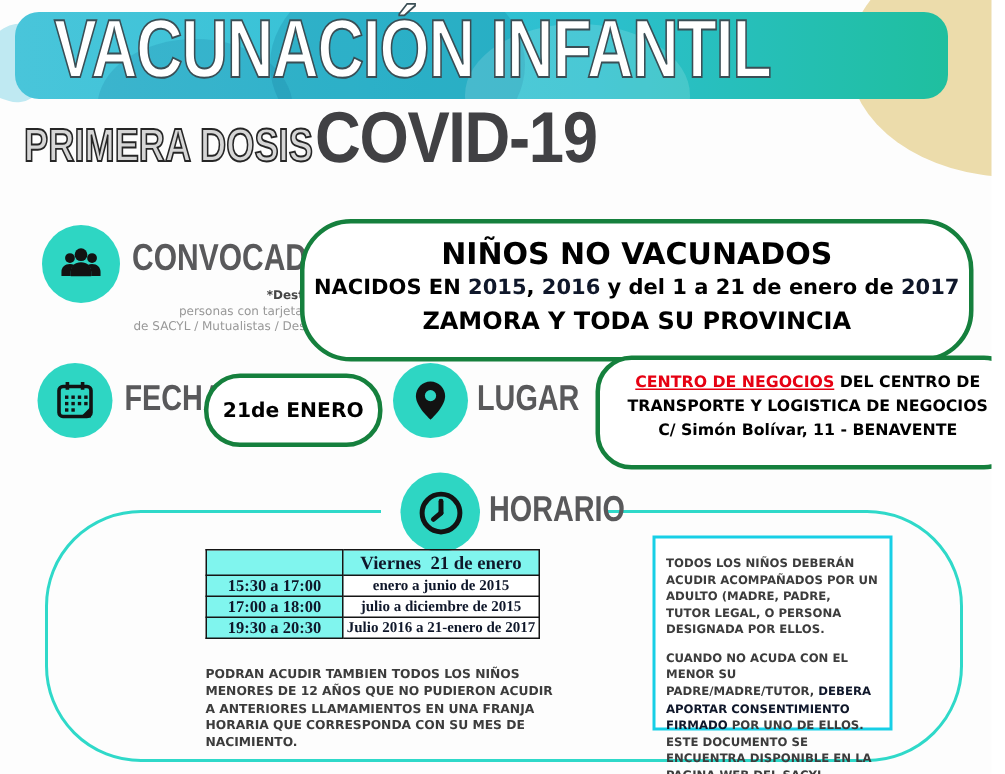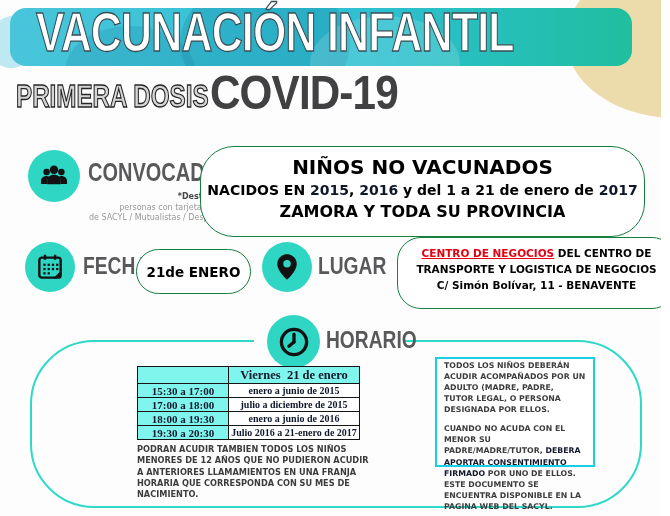--- a/index.html
+++ b/index.html
@@ -35,21 +35,21 @@
   .icircle{position:absolute;border-radius:50%;background:#2ed6c3;
     display:flex;align-items:center;justify-content:center;z-index:5;}
   .glabel{position:absolute;font-family:"Liberation Sans",sans-serif;font-weight:700;
     font-size:24px;color:#59595b;white-space:nowrap;transform:scaleX(.8);
     transform-origin:left top;z-index:5;}
   
   .note{position:absolute;left:89px;top:192px;font-size:8px;line-height:1.32;z-index:5;text-align:right;}
   .note .nt{font-weight:700;color:#454545;}
   .note .nl{color:#989898;}
   
-  .tealbox{position:absolute;background:#fff;border:1px solid #15803d;z-index:5;
+  .tealbox{position:absolute;background:#fff;border:3px solid #15803d;z-index:5;
     text-align:center;color:#000;}
   .box-ninos{left:200px;top:146px;width:443px;height:81px;border-radius:34px;padding-top:8px;}
   .box-ninos .l1{font-size:20px;font-weight:700;line-height:25px;}
   .box-ninos .l2{font-size:14px;font-weight:700;line-height:21px;}
   .box-ninos .l3{font-size:16px;font-weight:700;line-height:22px;}
   .red{color:#0f172a;}
   .box-pill{left:136px;top:249px;width:113px;height:43px;border-radius:24px;
     display:flex;flex-direction:row;align-items:center;justify-content:center;}
   .box-pill .day{font-size:13.5px;font-weight:700;line-height:16px;}
   .box-pill .month{font-size:13.5px;font-weight:700;line-height:16px;}
@@ -65,21 +65,21 @@
     font-family:"Liberation Serif",serif;color:#0f172a;}
   .sched td{border:1px solid #151515;text-align:center;vertical-align:middle;padding:0 2px;}
   .sched .c-time{width:86px;background:#80f5ee;font-weight:700;font-size:11px;height:13px;}
   .sched .c-group{width:126px;background:#ffffff;font-weight:700;font-size:10px;}
   .sched tr.hdr td{background:#80f5ee;height:16px;}
   .sched tr.hdr .c-group{font-size:12.5px;font-weight:700;white-space:pre;}
   .sched-note{position:absolute;left:137px;top:444px;width:240px;z-index:5;
     font-size:8.2px;font-weight:700;color:#3c3c3c;line-height:1.38;}
   
   .infobox{position:absolute;left:435px;top:357px;width:142px;height:104px;z-index:5;
-    border:2px solid #17cfe6;background:#fff;padding:1px 7px;
+    border:2px solid #17cfe6;background:#fff;padding:11px 7px;
     font-size:7.8px;font-weight:700;color:#3c3c3c;line-height:1.42;}
   .infobox p{margin:0;}
   .infobox p + p{margin-top:8px;}
   svg{display:block;}
 </style>
 </head>
 <body>
 
 <div id="poster">
 
@@ -184,24 +184,20 @@
       </tr>
       <tr>
         <td class="c-time">15:30 a 17:00</td>
         <td class="c-group">enero a junio de 2015</td>
       </tr>
       <tr>
         <td class="c-time">17:00 a 18:00</td>
         <td class="c-group">julio a diciembre de 2015</td>
       </tr>
       <tr>
-        <td class="c-time">18:00 a 19:30</td>
-        <td class="c-group">enero a junio de 2016</td>
-      </tr>
-      <tr>
         <td class="c-time">19:30 a 20:30</td>
         <td class="c-group">Julio 2016 a 21-enero de 2017</td>
       </tr>
     </tbody>
   </table>
 
   <div class="sched-note">PODRAN ACUDIR TAMBIEN TODOS LOS NIÑOS MENORES DE 12 AÑOS QUE NO PUDIERON ACUDIR A ANTERIORES LLAMAMIENTOS EN UNA FRANJA HORARIA QUE CORRESPONDA CON SU MES DE NACIMIENTO.</div>
 
   <div class="infobox">
     <p>TODOS LOS NIÑOS DEBERÁN ACUDIR ACOMPAÑADOS POR UN ADULTO (MADRE, PADRE, TUTOR LEGAL, O PERSONA DESIGNADA POR ELLOS.</p>

